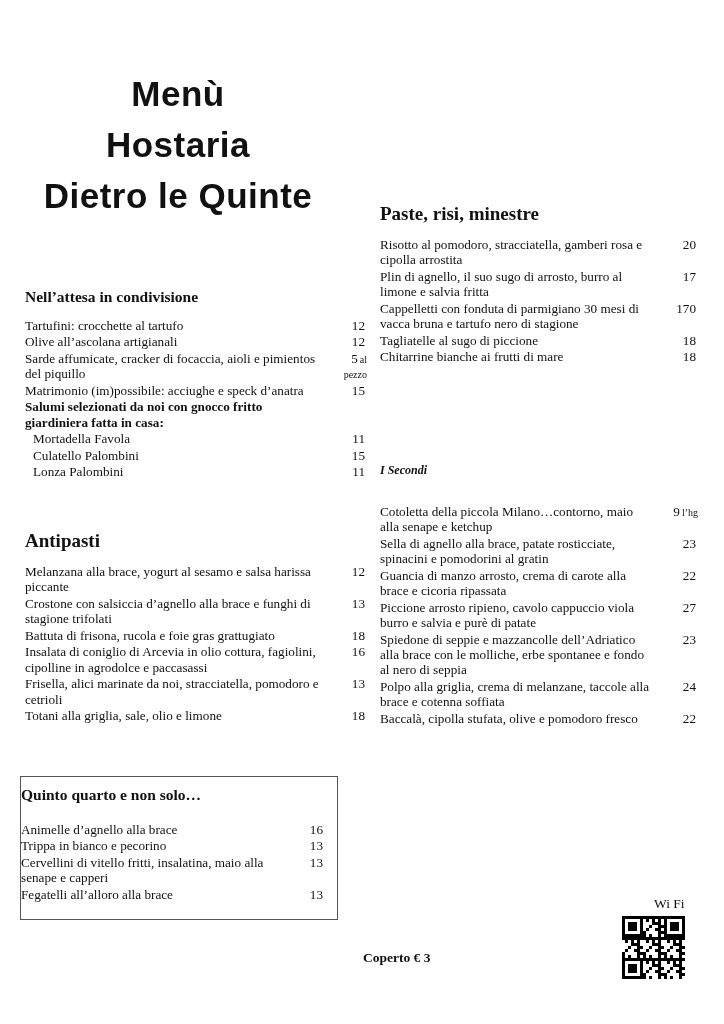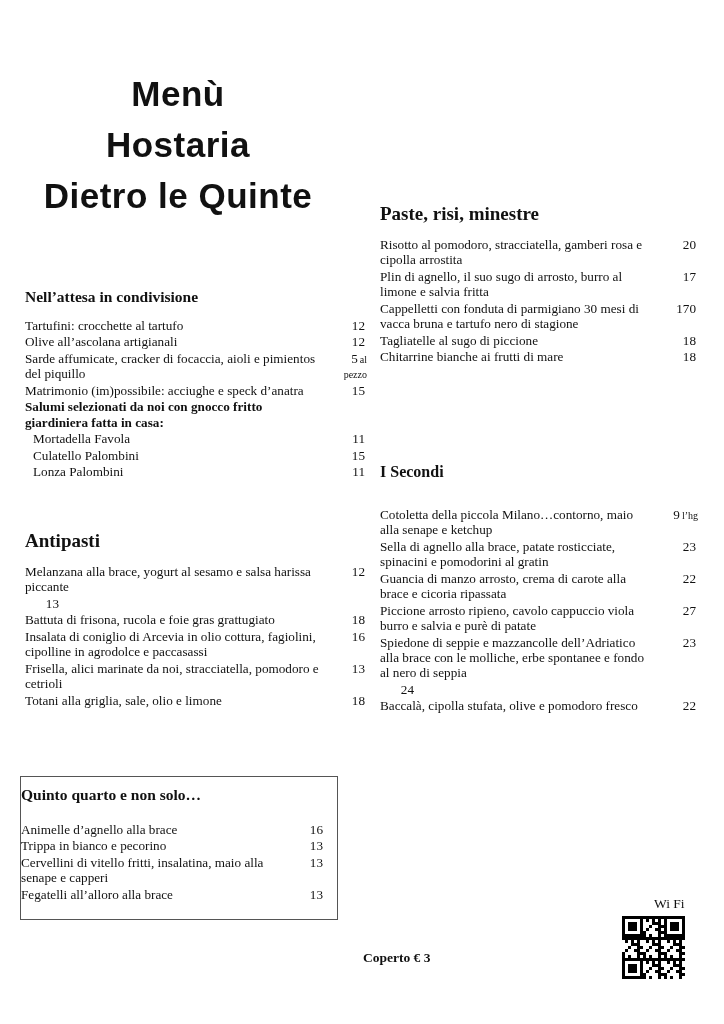--- a/index.html
+++ b/index.html
@@ -88,20 +88,21 @@
 <section class="section" style="left:25px;top:530px;width:342px;">
   <h2>Antipasti</h2>
   <div>
 
       <div class="item">
         <span class="nm">Melanzana alla brace, yogurt al sesamo e salsa harissa piccante</span>
         <span class="pr"><span>12</span><span class="note"></span></span>
       </div>
 
       <div class="item">
+        <span class="nm">Crostone con salsiccia d’agnello alla brace e funghi di stagione trifolati</span>
         <span class="pr"><span>13</span><span class="note"></span></span>
       </div>
 
       <div class="item">
         <span class="nm">Battuta di frisona, rucola e foie gras grattugiato</span>
         <span class="pr"><span>18</span><span class="note"></span></span>
       </div>
 
       <div class="item">
         <span class="nm">Insalata di coniglio di Arcevia in olio cottura, fagiolini, cipolline in agrodolce e paccasassi</span>
@@ -171,21 +172,21 @@
       </div>
 
       <div class="item">
         <span class="nm">Chitarrine bianche ai frutti di mare</span>
         <span class="pr"><span>18</span><span class="note"></span></span>
       </div>
     </div>
 </section>
 
 <section class="section gap-lg" style="left:380px;top:463px;width:318px;">
-  <h2 style="font-size:16px;">I Secondi</h2>
+  <h2 style="font-size:12px;font-style:italic;">I Secondi</h2>
   <div>
 
       <div class="item">
         <span class="nm">Cotoletta della piccola Milano…contorno, maio alla senape e ketchup</span>
         <span class="pr"><span>9</span><span class="note">l’hg</span></span>
       </div>
 
       <div class="item">
         <span class="nm">Sella di agnello alla brace, patate rosticciate, spinacini e pomodorini al gratin</span>
         <span class="pr"><span>23</span><span class="note"></span></span>
@@ -200,20 +201,21 @@
         <span class="nm">Piccione arrosto ripieno, cavolo cappuccio viola burro e salvia e purè di patate</span>
         <span class="pr"><span>27</span><span class="note"></span></span>
       </div>
 
       <div class="item">
         <span class="nm">Spiedone di seppie e mazzancolle dell’Adriatico alla brace con le molliche, erbe spontanee e fondo al nero di seppia</span>
         <span class="pr"><span>23</span><span class="note"></span></span>
       </div>
 
       <div class="item">
+        <span class="nm">Polpo alla griglia, crema di melanzane, taccole alla brace e cotenna soffiata</span>
         <span class="pr"><span>24</span><span class="note"></span></span>
       </div>
 
       <div class="item">
         <span class="nm">Baccalà, cipolla stufata, olive e pomodoro fresco</span>
         <span class="pr"><span>22</span><span class="note"></span></span>
       </div>
     </div>
 </section>
 

